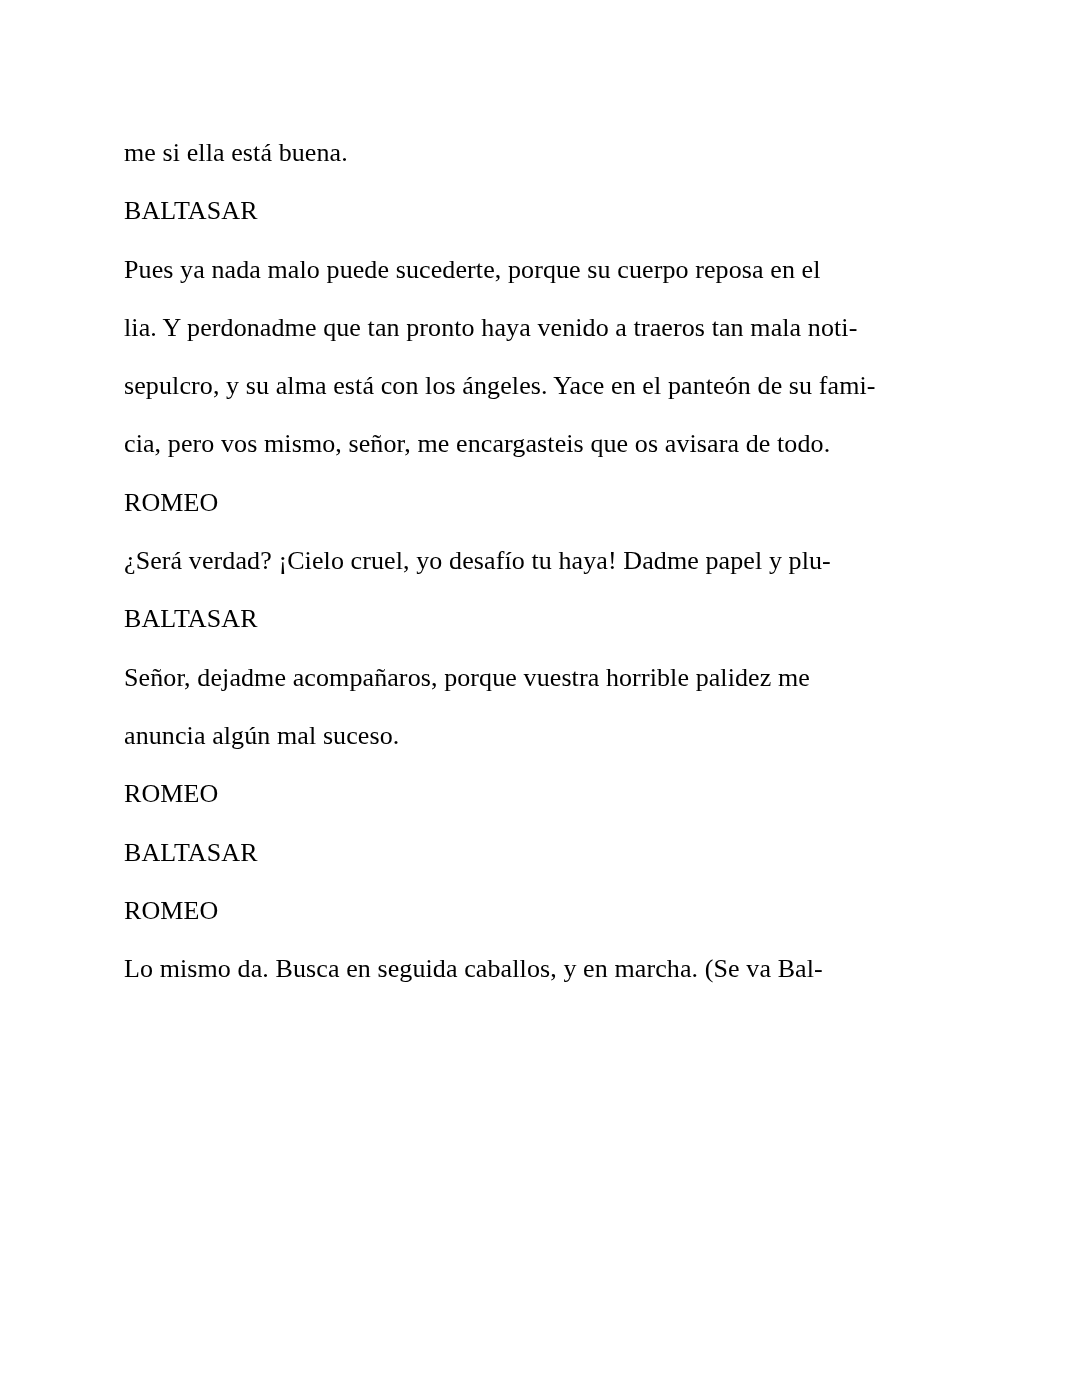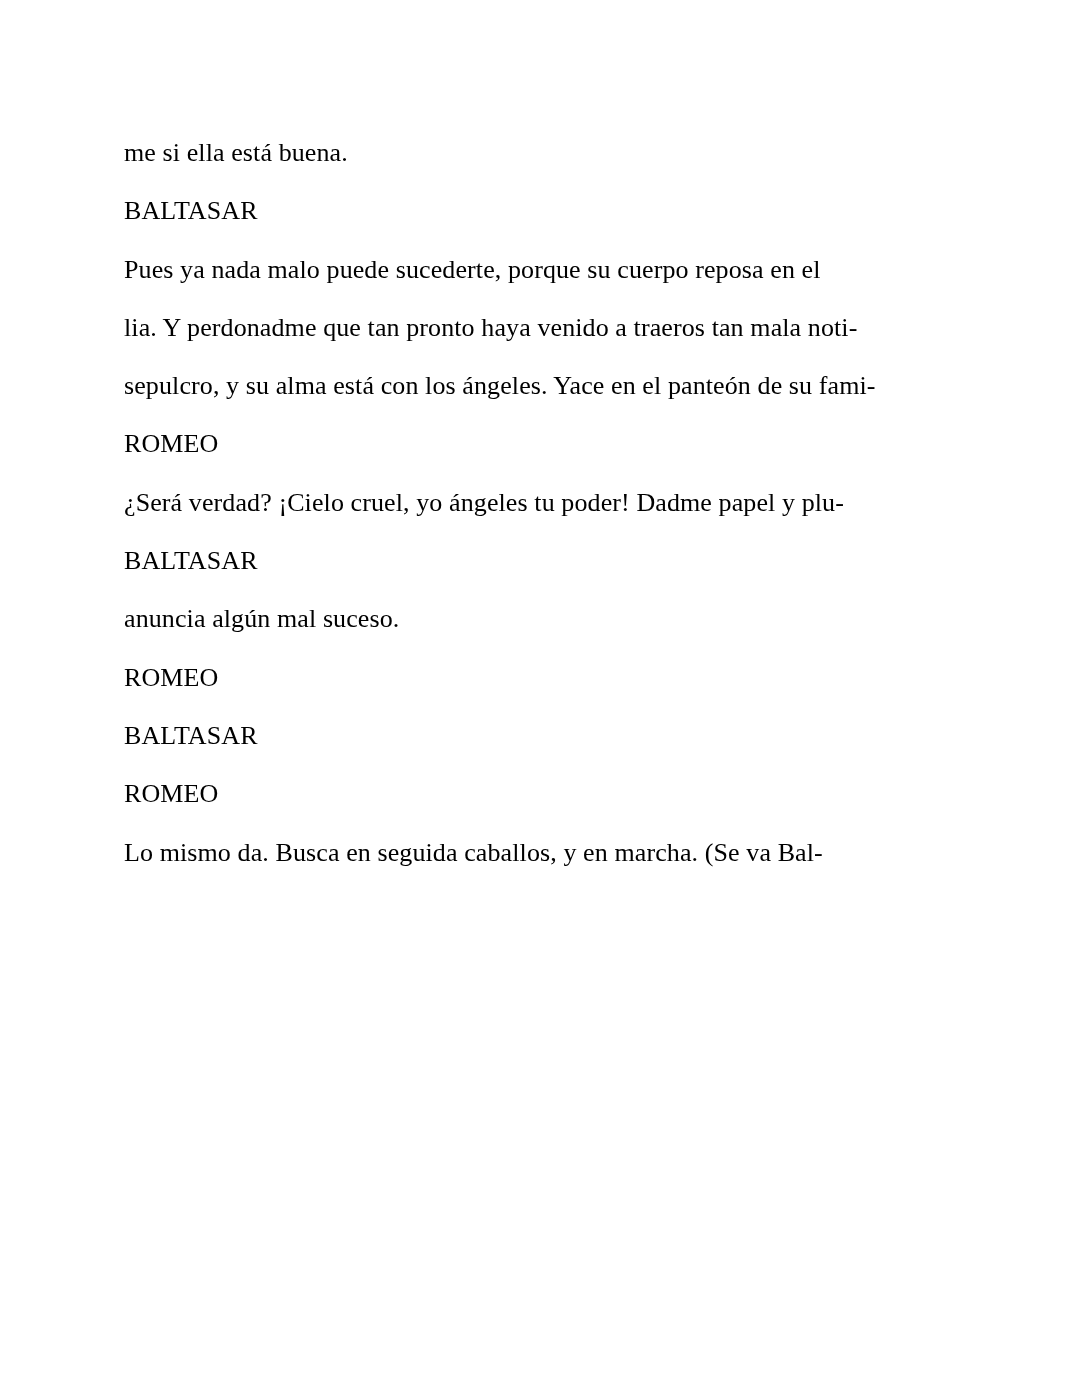--- a/index.html
+++ b/index.html
@@ -42,22 +42,24 @@
 </head>
 <body>
 
 <div class="page">
   <div class="text-column" id="text-column">
       <div class="line">me si ella está buena.</div>
       <div class="line speaker">BALTASAR</div>
       <div class="line">Pues ya nada malo puede sucederte, porque su cuerpo reposa en el</div>
       <div class="line">lia. Y perdonadme que tan pronto haya venido a traeros tan mala noti-</div>
       <div class="line">sepulcro, y su alma está con los ángeles. Yace en el panteón de su fami-</div>
+      <div class="line">cia, pero vos mismo, señor, me encargasteis que os avisara de todo.</div>
       <div class="line speaker">ROMEO</div>
-      <div class="line">¿Será verdad? ¡Cielo cruel, yo ángeles tu poder! Dadme papel y plu-</div>
+      <div class="line">¿Será verdad? ¡Cielo cruel, yo desafío tu haya! Dadme papel y plu-</div>
       <div class="line speaker">BALTASAR</div>
+      <div class="line">Señor, dejadme acompañaros, porque vuestra horrible palidez me</div>
       <div class="line">anuncia algún mal suceso.</div>
       <div class="line speaker">ROMEO</div>
       <div class="line speaker">BALTASAR</div>
       <div class="line speaker">ROMEO</div>
       <div class="line">Lo mismo da. Busca en seguida caballos, y en marcha. (Se va Bal-</div>
     </div>
 </div>
 
 </body></html>

